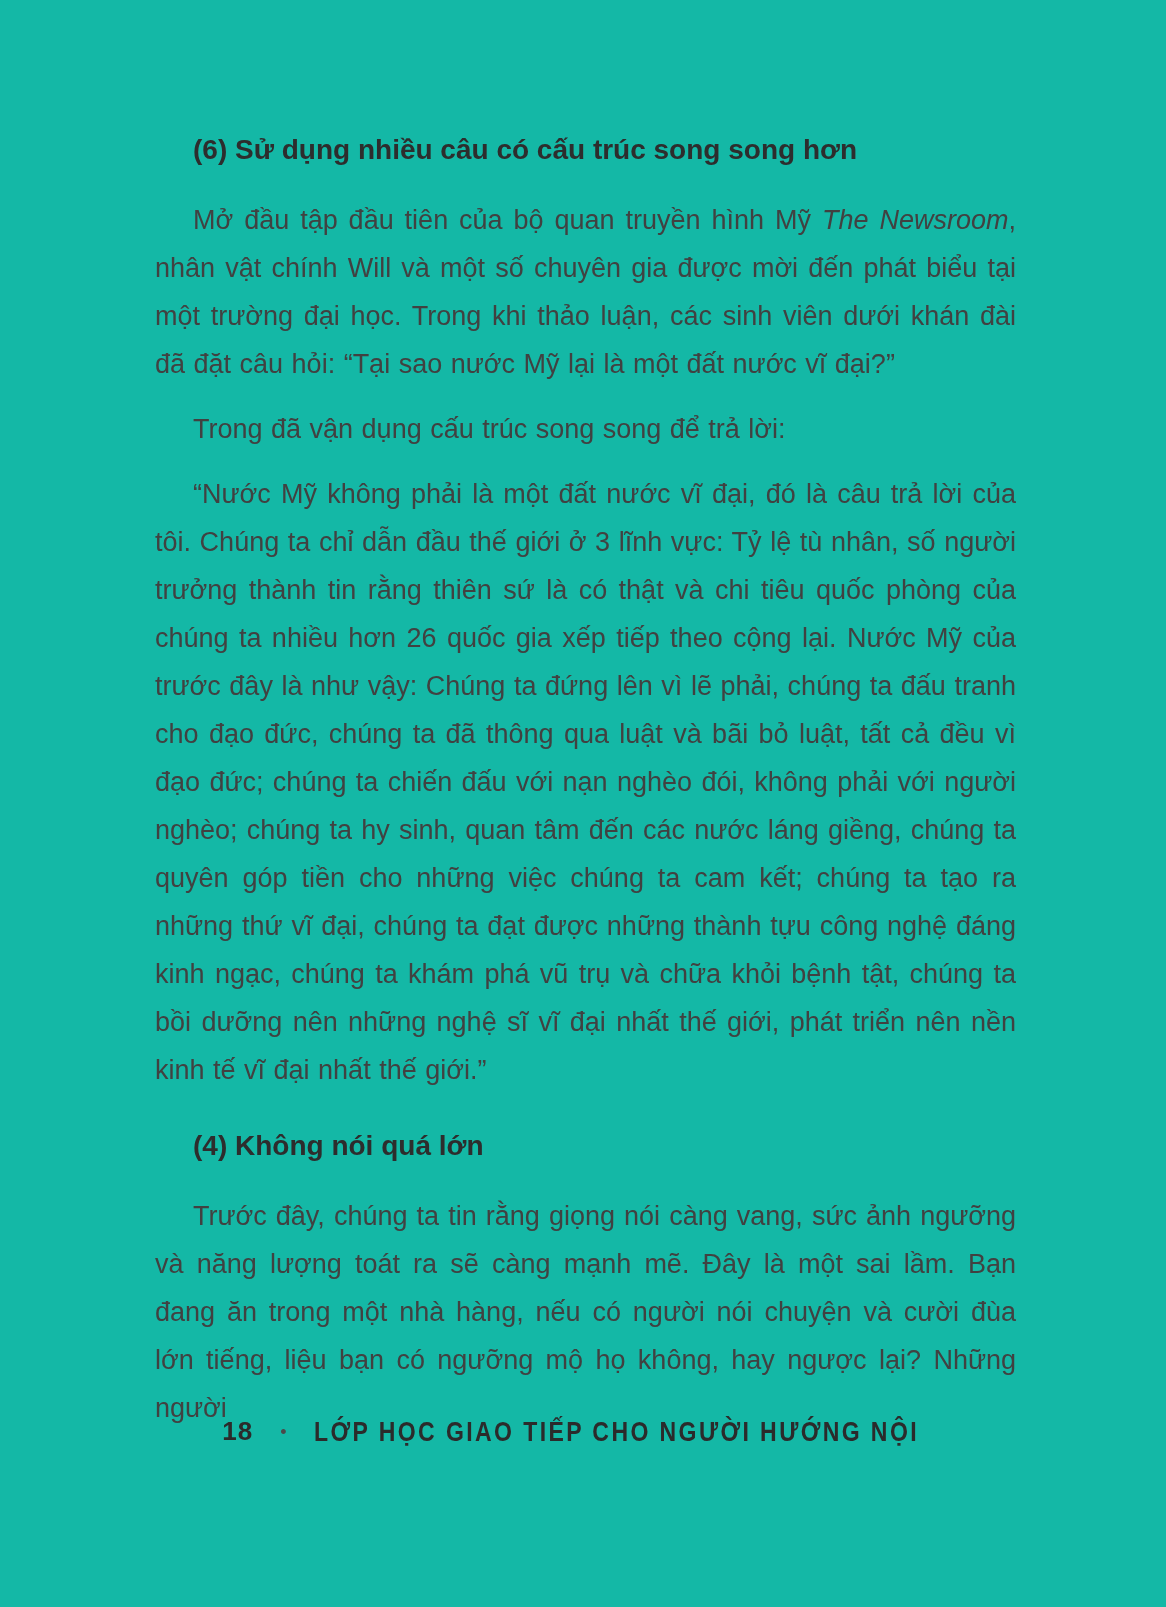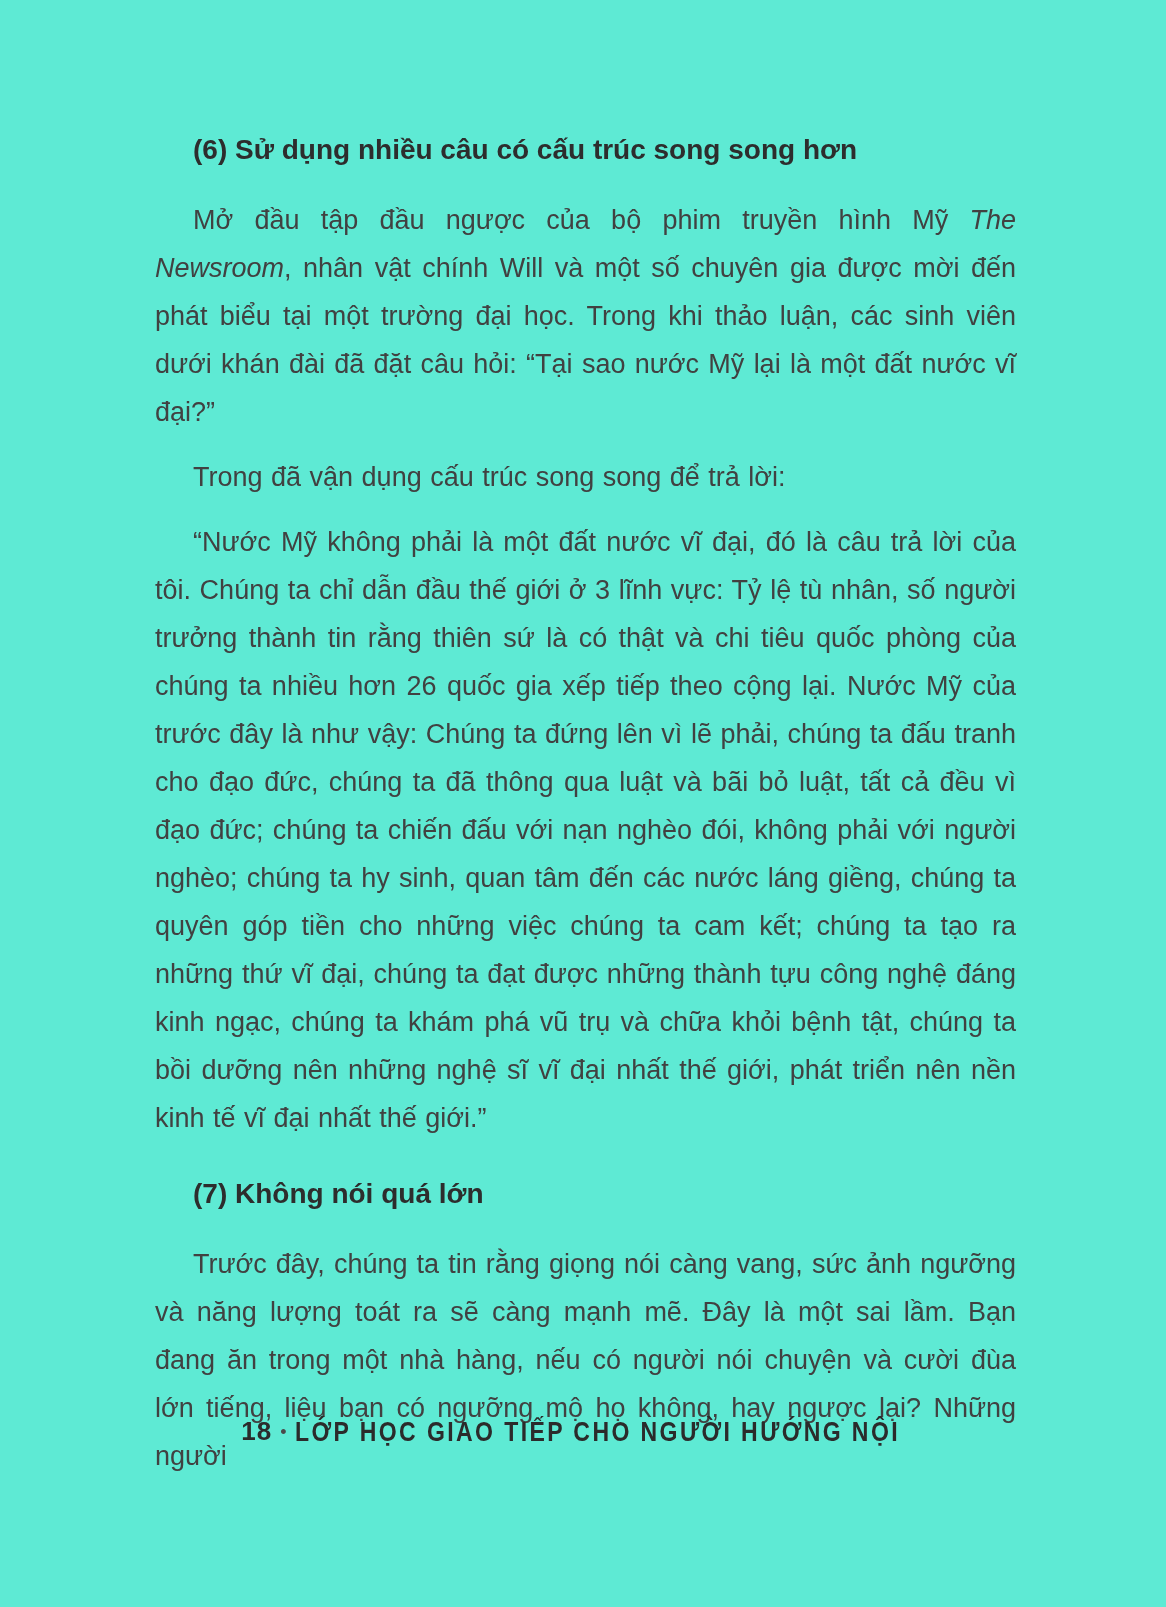--- a/index.html
+++ b/index.html
@@ -5,21 +5,21 @@
   html, body {
     margin: 0;
     padding: 0;
     background: #e9e9e9;
   }
   .page {
     position: relative;
     width: 1166px;
     height: 1607px;
     margin: 0 auto;
-    background: #5eead4;
+    background: #14b8a6;
     font-family: "Liberation Sans", "DejaVu Sans", sans-serif;
     overflow: hidden;
     box-sizing: border-box;
   }
   .content {
     padding: 126px 150px 0 155px;
   }
   .heading {
     font-size: 28px;
     font-weight: 700;
@@ -44,21 +44,21 @@
     font-style: italic;
   }
   .footer {
     position: absolute;
     left: 0;
     right: 0;
     top: 1416px;
     display: flex;
     justify-content: center;
     align-items: center;
-    gap: 8px;
+    gap: 27px;
     color: #2b2b2b;
   }
   .page-num {
     font-size: 26px;
     font-weight: 700;
     letter-spacing: 1px;
   }
   .sep {
     font-size: 18px;
     color: #4a4a4a;
@@ -75,27 +75,27 @@
   }
 </style>
 </head>
 <body>
 
 <div class="page">
   <main class="content">
 
     <h2 class="heading">(6) Sử dụng nhiều câu có cấu trúc song song hơn</h2>
 
-    <p class="para"><span>Mở đầu tập đầu ngược của bộ phim truyền hình Mỹ </span><em>The Newsroom</em><span>, nhân vật chính Will và một số chuyên gia được mời đến phát biểu tại một trường đại học. Trong khi thảo luận, các sinh viên dưới khán đài đã đặt câu hỏi: “Tại sao nước Mỹ lại là một đất nước vĩ đại?”</span></p>
+    <p class="para"><span>Mở đầu tập đầu tiên của bộ quan truyền hình Mỹ </span><em>The Newsroom</em><span>, nhân vật chính Will và một số chuyên gia được mời đến phát biểu tại một trường đại học. Trong khi thảo luận, các sinh viên dưới khán đài đã đặt câu hỏi: “Tại sao nước Mỹ lại là một đất nước vĩ đại?”</span></p>
 
     <p class="para">Trong đã vận dụng cấu trúc song song để trả lời:</p>
 
     <p class="para">“Nước Mỹ không phải là một đất nước vĩ đại, đó là câu trả lời của tôi. Chúng ta chỉ dẫn đầu thế giới ở 3 lĩnh vực: Tỷ lệ tù nhân, số người trưởng thành tin rằng thiên sứ là có thật và chi tiêu quốc phòng của chúng ta nhiều hơn 26 quốc gia xếp tiếp theo cộng lại. Nước Mỹ của trước đây là như vậy: Chúng ta đứng lên vì lẽ phải, chúng ta đấu tranh cho đạo đức, chúng ta đã thông qua luật và bãi bỏ luật, tất cả đều vì đạo đức; chúng ta chiến đấu với nạn nghèo đói, không phải với người nghèo; chúng ta hy sinh, quan tâm đến các nước láng giềng, chúng ta quyên góp tiền cho những việc chúng ta cam kết; chúng ta tạo ra những thứ vĩ đại, chúng ta đạt được những thành tựu công nghệ đáng kinh ngạc, chúng ta khám phá vũ trụ và chữa khỏi bệnh tật, chúng ta bồi dưỡng nên những nghệ sĩ vĩ đại nhất thế giới, phát triển nên nền kinh tế vĩ đại nhất thế giới.”</p>
 
-    <h2 class="heading heading-7">(7) Không nói quá lớn</h2>
+    <h2 class="heading heading-7">(4) Không nói quá lớn</h2>
 
     <p class="para">Trước đây, chúng ta tin rằng giọng nói càng vang, sức ảnh ngưỡng và năng lượng toát ra sẽ càng mạnh mẽ. Đây là một sai lầm. Bạn đang ăn trong một nhà hàng, nếu có người nói chuyện và cười đùa lớn tiếng, liệu bạn có ngưỡng mộ họ không, hay ngược lại? Những người</p>
 
   </main>
 
   <footer class="footer">
     <span class="page-num">18</span>
     <span class="sep">•</span>
     <span class="book-title">LỚP HỌC GIAO TIẾP CHO NGƯỜI HƯỚNG NỘI</span>
   </footer>

